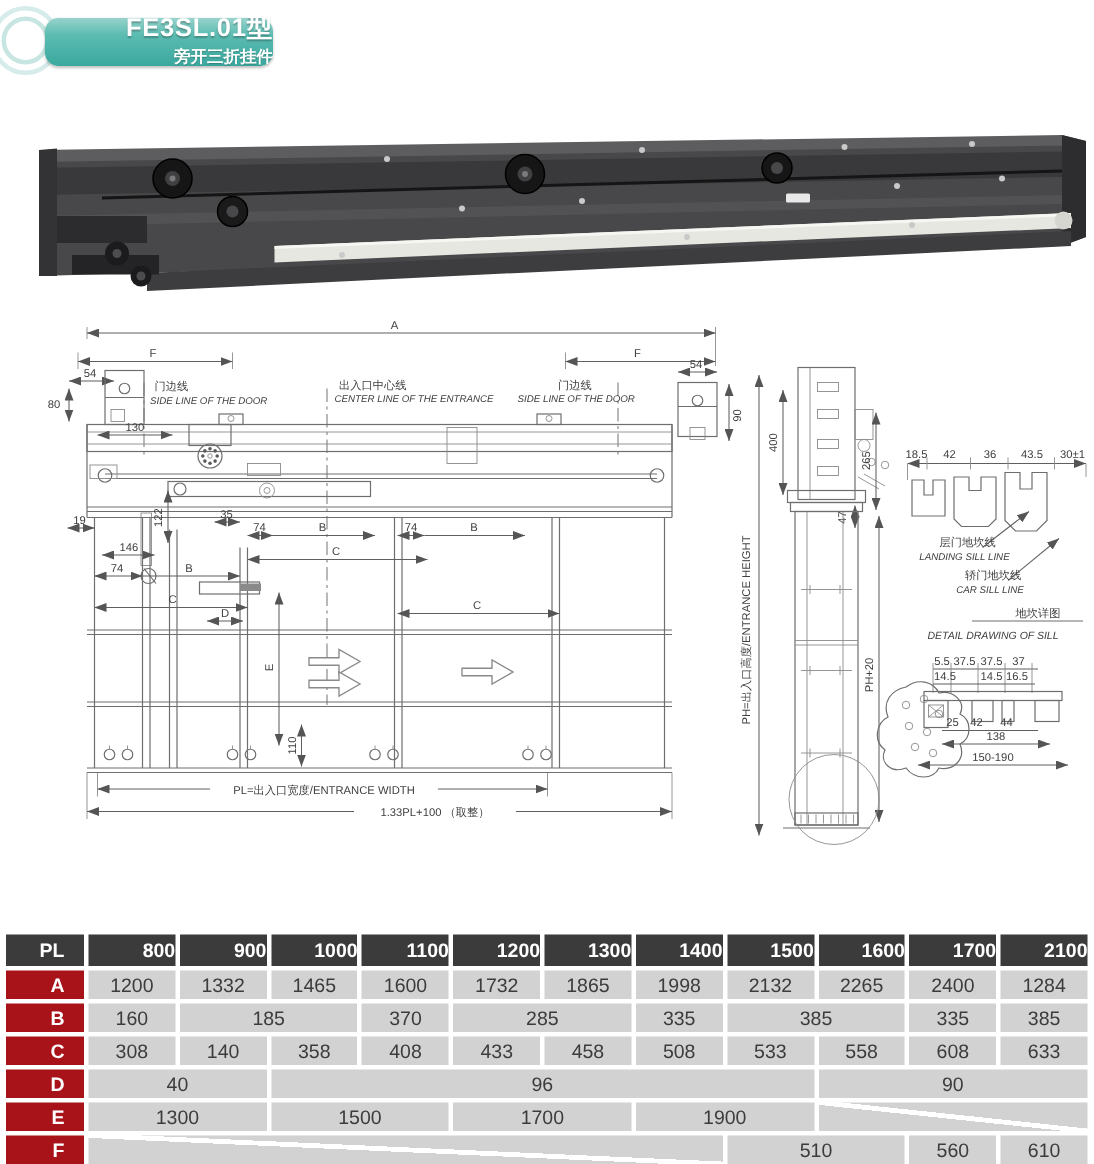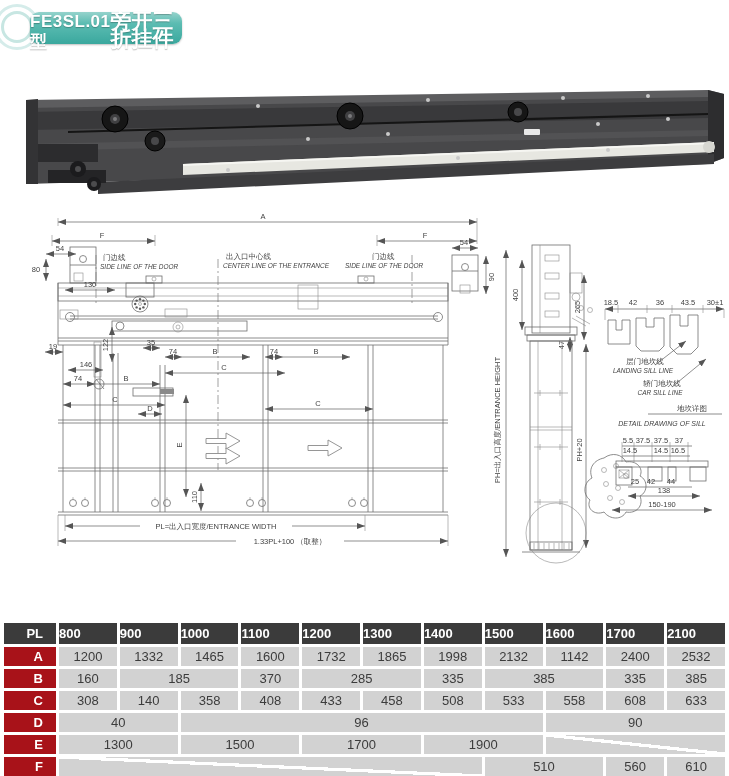--- a/index.html
+++ b/index.html
@@ -4,42 +4,42 @@
 <style>
   html,body{margin:0;padding:0;background:#fff;}
   #page{position:relative;width:729px;height:776px;background:#fff;overflow:hidden;
         font-family:"Liberation Sans",sans-serif;}
   
   .ring{position:absolute;border-radius:50%;border:3px solid #d5ecea;z-index:0;}
   #ring1{left:-6px;top:4px;width:40px;height:40px;}
   #ring2{left:1px;top:11px;width:26px;height:26px;border-color:#c7e6e2;}
   #badge{position:absolute;left:30px;top:12px;width:152px;height:32px;z-index:1;
          border-radius:9px;background:linear-gradient(#96d3cc 0%,#5cbcb2 35%,#3aa89e 100%);
-         box-shadow:0 1px 2px rgba(0,0,0,.25);display:flex;
-         justify-content:center;align-items:flex-start;color:#fff;font-weight:bold;
+         box-shadow:0 1px 2px rgba(0,0,0,.25);display:flex;flex-direction:column;
+         justify-content:center;align-items:flex-end;color:#fff;font-weight:bold;
          text-shadow:0 1px 1px rgba(0,0,0,.25);}
   #badge .l1{font-size:17px;line-height:20px;letter-spacing:.5px;}
-  #badge .l2{font-size:21px;line-height:18px;}
+  #badge .l2{font-size:11px;line-height:18px;}
   
   #photo{position:absolute;left:8px;top:84px;}
   #drawing{position:absolute;left:0;top:0;}
   .ln{stroke:#6e6e6e;stroke-width:.8;fill:none;}
   .thin{stroke:#8a8a8a;stroke-width:.6;fill:none;}
   .dim{stroke:#5f5f5f;stroke-width:.7;fill:none;}
   .cl{stroke:#7a7a7a;stroke-width:.7;fill:none;stroke-dasharray:9 3 2 3;}
   .wbg{fill:#fff;stroke:none;}
   text{font-family:"Liberation Sans",sans-serif;fill:#3f3f3f;}
   .dt{font-size:7.5px;text-anchor:middle;}
   .dts{font-size:6.5px;font-style:italic;}
   .dta{text-anchor:start;}
   
   #spec-table{position:absolute;left:1px;top:620px;width:727px;border-collapse:separate;
               border-spacing:3px;table-layout:fixed;}
   #spec-table th,#spec-table td{height:19px;padding:0;font-size:13px;overflow:hidden;white-space:nowrap;}
-  #spec-table thead th{background:#3b3b3b;color:#fff;font-weight:bold;height:21px;text-align:left;}
+  #spec-table thead th{background:#3b3b3b;color:#fff;font-weight:bold;height:21px;text-align:right;}
   #spec-table thead th.pl{text-align:right;padding-right:13px;}
   #spec-table th.rl{background:#a81219;color:#fff;font-weight:bold;text-align:right;padding-right:13px;}
   #spec-table td{background:#d2d2d2;color:#3c3c3c;text-align:center;}
   #spec-table td.diag{background:linear-gradient(to top right,
       #d2d2d2 calc(50% - 1.6px),#ffffff calc(50% - 1.6px),
       #ffffff calc(50% + 1.6px),#d2d2d2 calc(50% + 1.6px));}
 </style>
 </head>
 <body>
 
@@ -470,23 +470,23 @@
         <tr>
           <th class="rl">A</th>
           <td>1200</td>
           <td>1332</td>
           <td>1465</td>
           <td>1600</td>
           <td>1732</td>
           <td>1865</td>
           <td>1998</td>
           <td>2132</td>
-          <td>1142</td>
+          <td>2265</td>
           <td>2400</td>
-          <td>2532</td>
+          <td>1284</td>
         </tr>
         <tr>
           <th class="rl">B</th>
           <td>160</td>
           <td colspan="2">185</td>
           <td>370</td>
           <td colspan="2">285</td>
           <td>335</td>
           <td colspan="2">385</td>
           <td>335</td>

